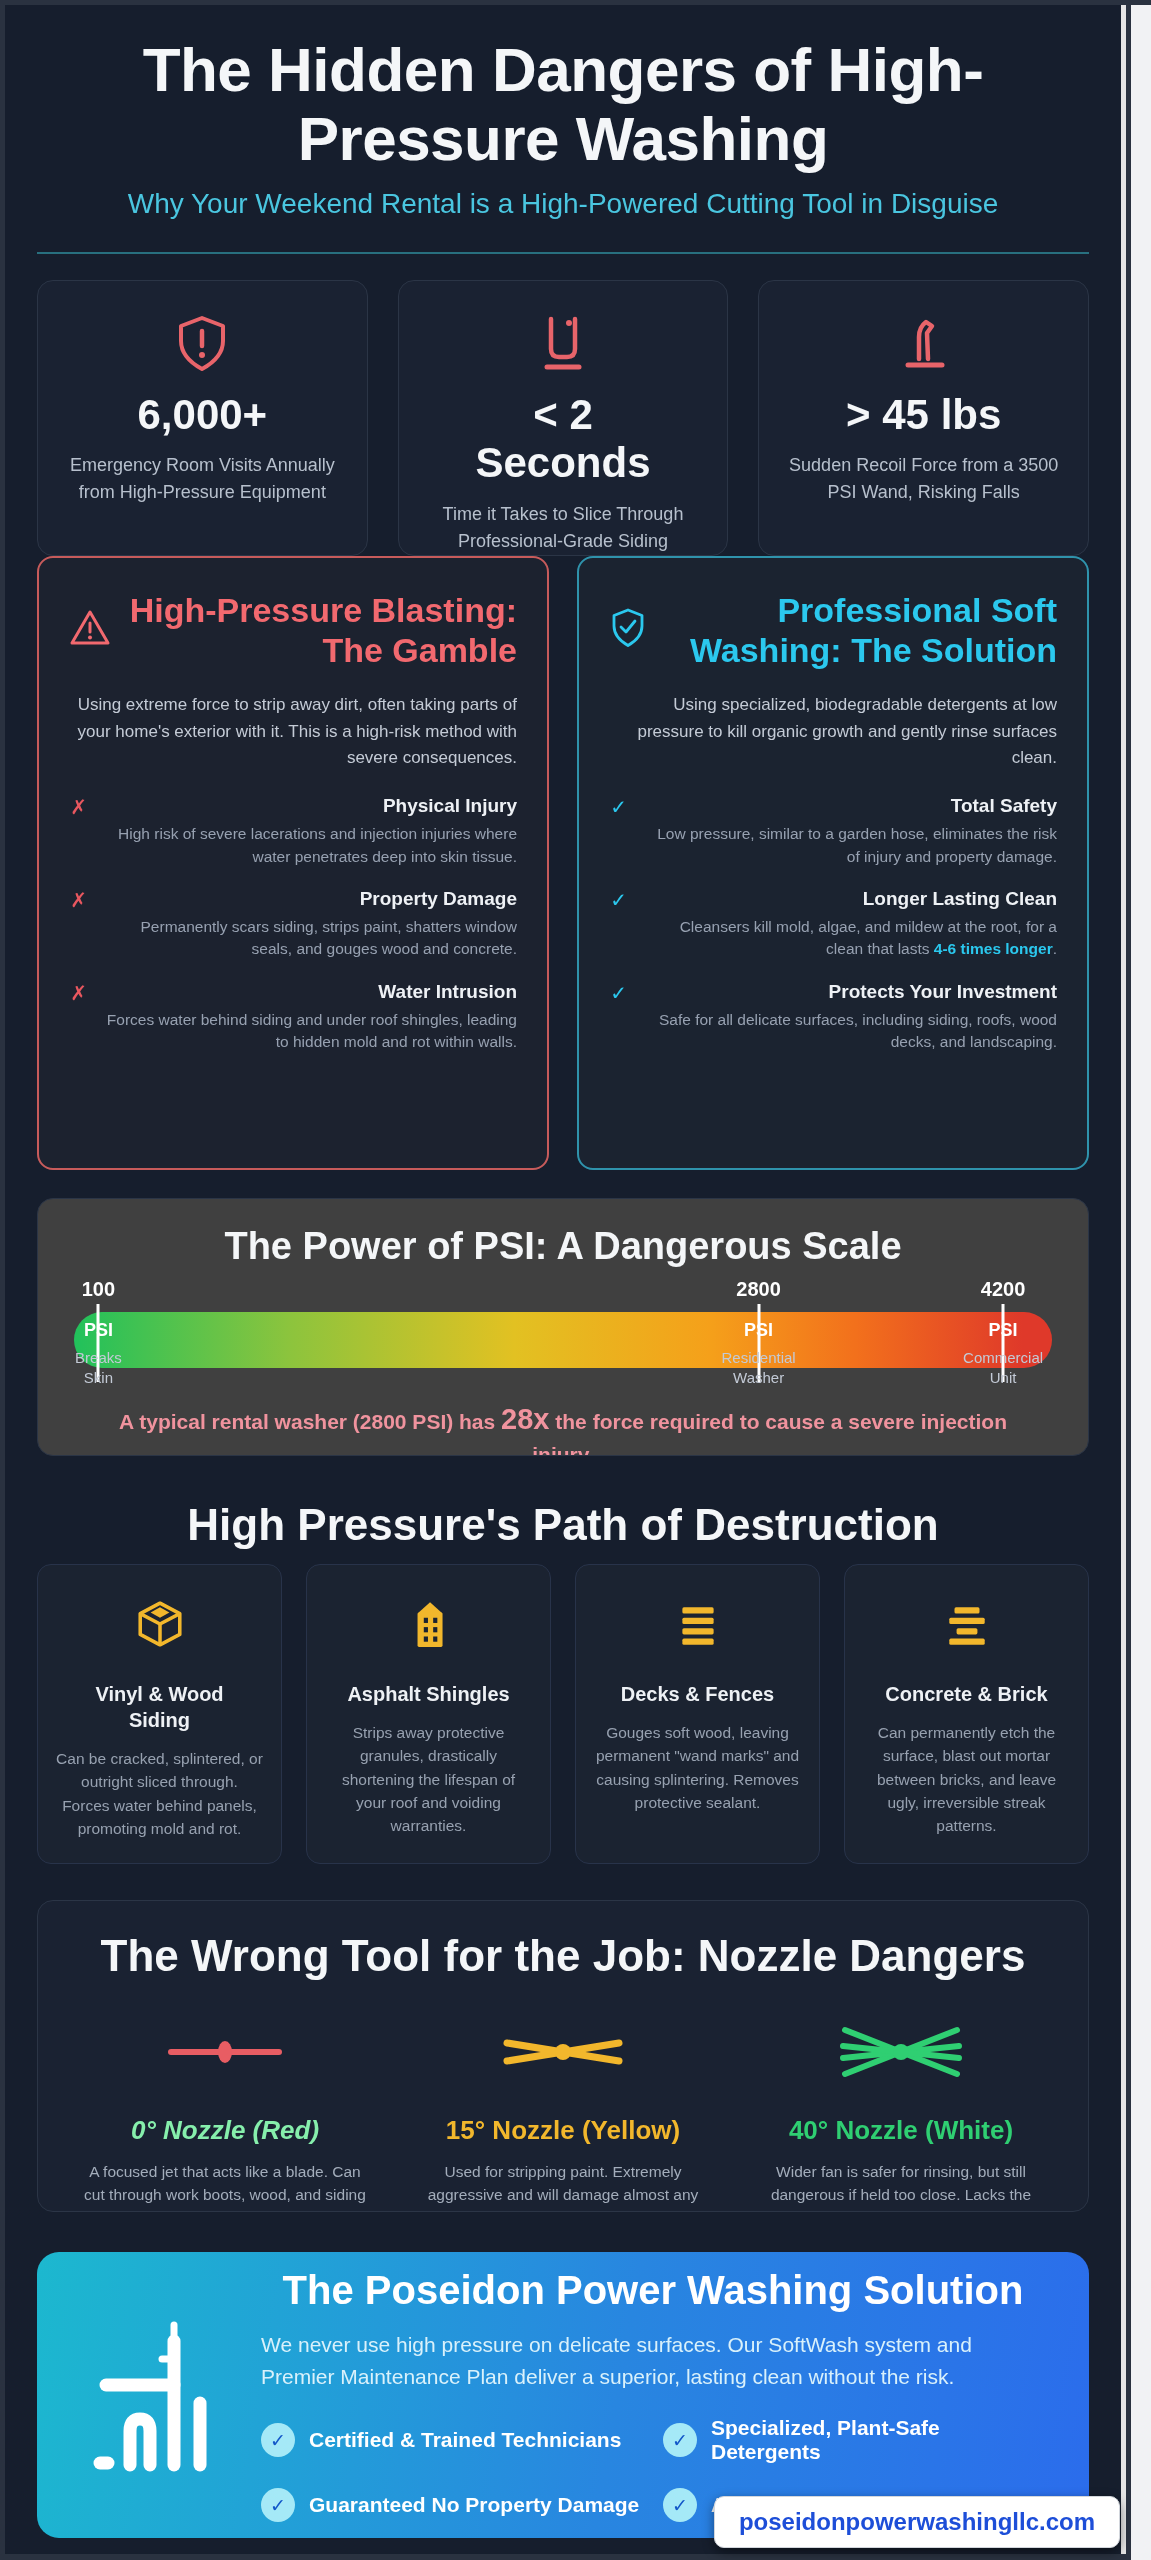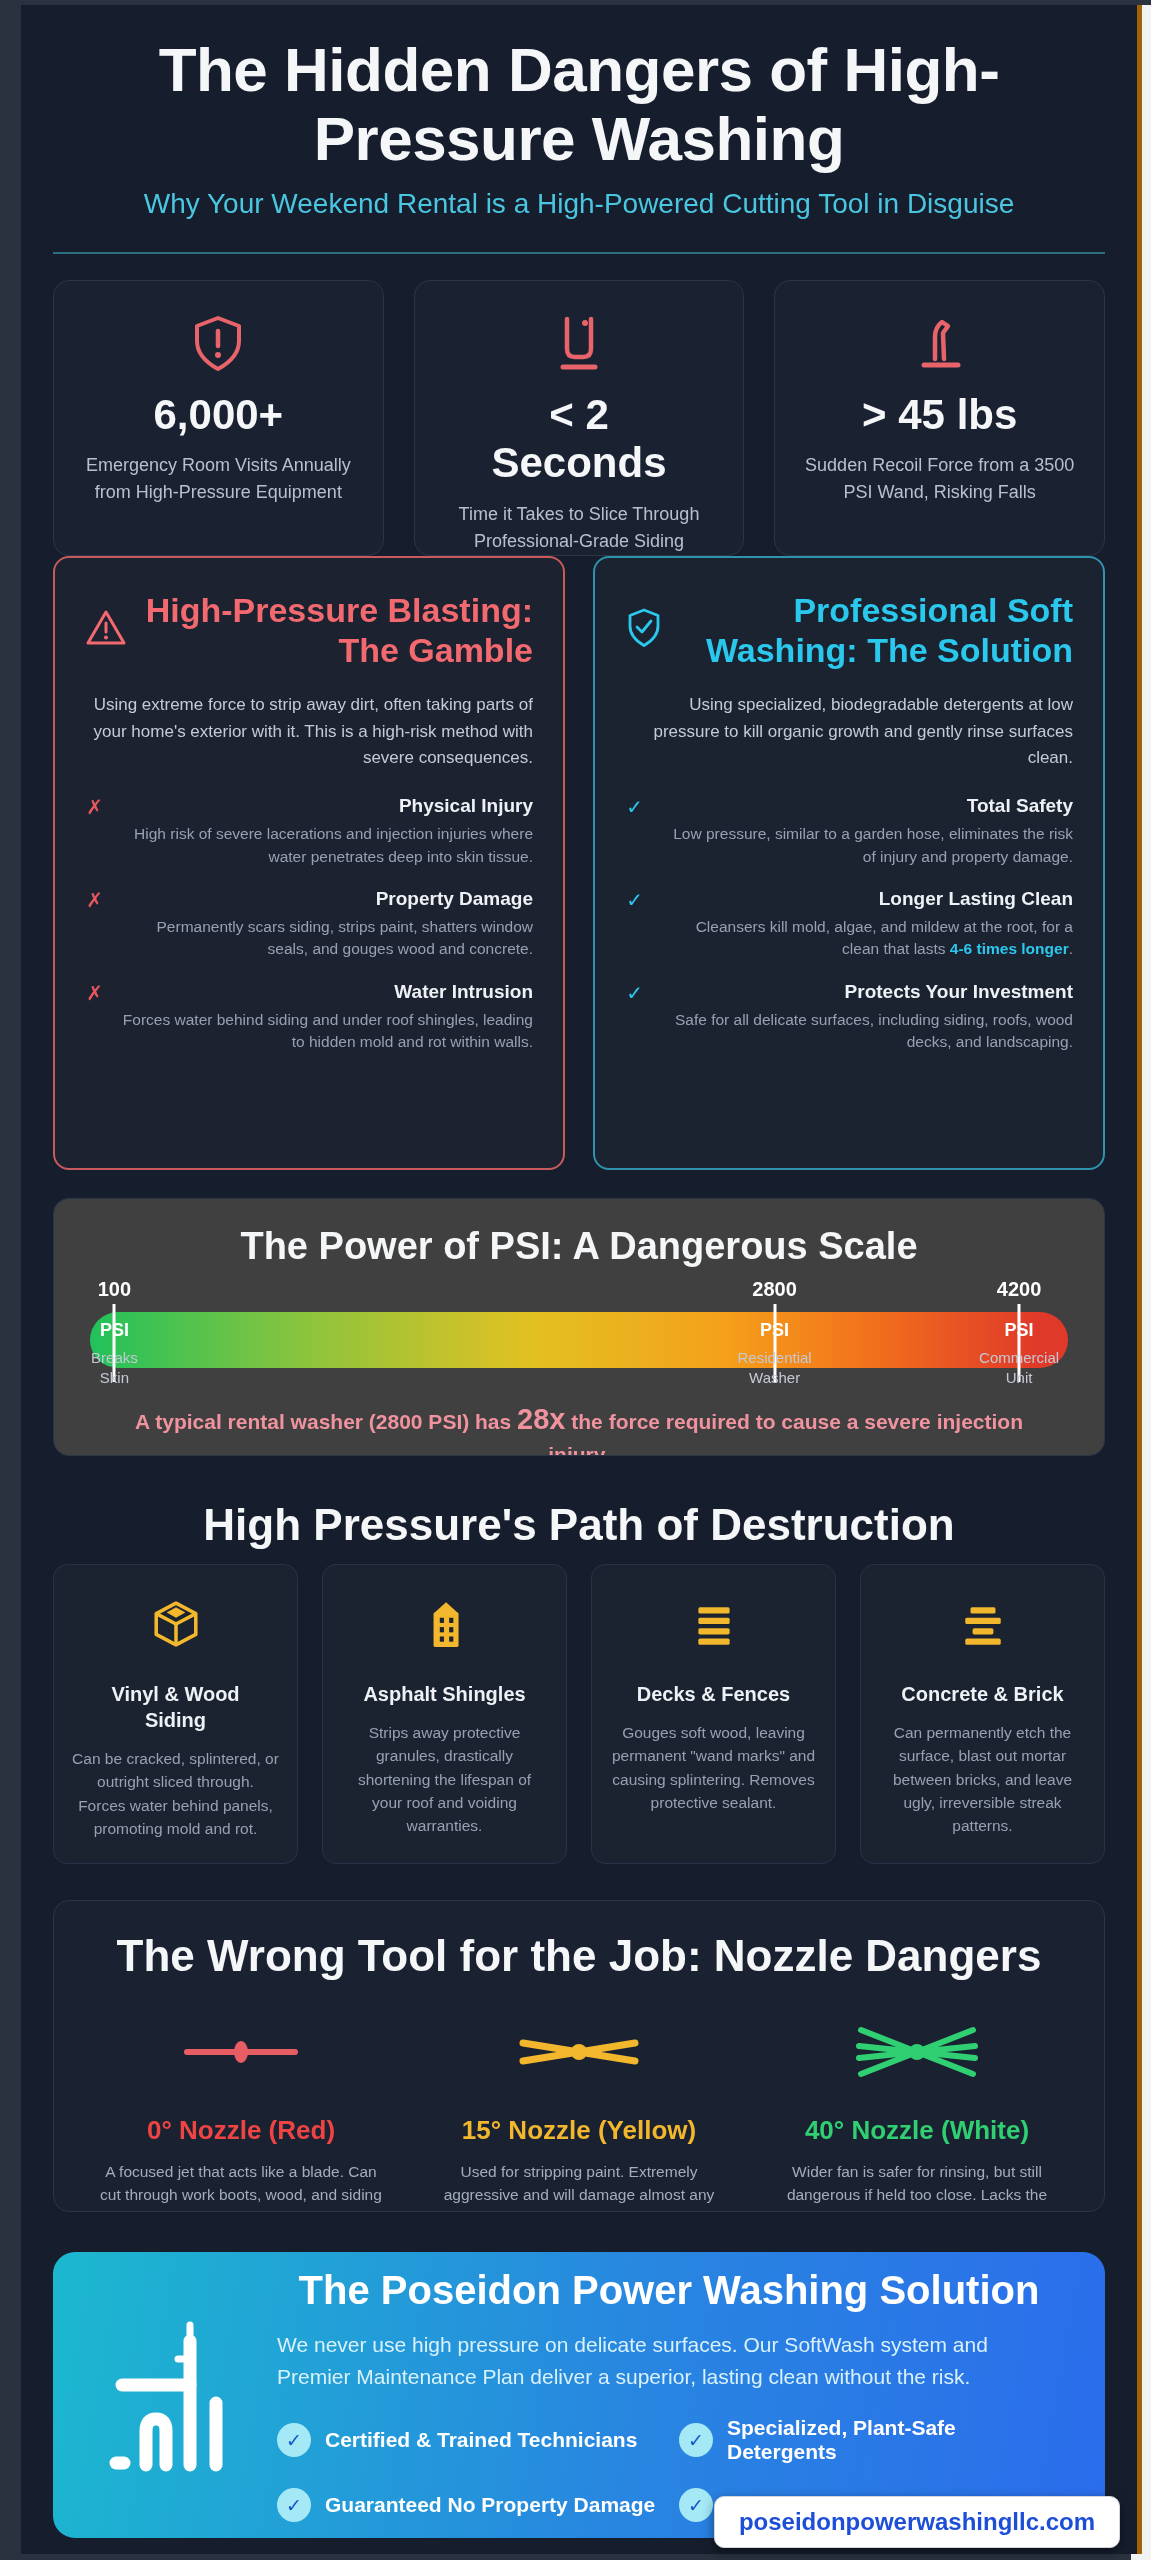--- a/index.html
+++ b/index.html
@@ -4,22 +4,22 @@
 <style>
   * { margin:0; padding:0; box-sizing:border-box; }
   html,body { width:1151px; height:2560px; }
   body {
     position:relative; background:#2a3240; overflow:hidden;
     font-family:"Liberation Sans","DejaVu Sans",sans-serif;
     -webkit-font-smoothing:antialiased;
   }
   .scroll-strip { position:absolute; top:5px; right:0; width:20px; height:2555px; background:#f1f2f4; }
   .page {
-    position:absolute; left:21px; top:5px; width:1121px; height:2549px;
-    background:#161e2d; border-right:5px solid #a16207; padding:30px 32px 0;
+    position:absolute; left:5px; top:5px; width:1121px; height:2549px;
+    background:#161e2d; border-right:5px solid #e5e5e5; padding:30px 32px 0;
   }
   
   .page-title {
     max-width:960px; margin:0 auto; text-align:center; color:#f4f6f8;
     font-size:62px; font-weight:700; line-height:1.12; letter-spacing:-0.5px;
   }
   .page-subtitle { margin-top:14px; text-align:center; color:#4ac6e0; font-size:28px; line-height:1.15; }
   .divider { margin-top:32px; height:2px; background:#28707f; }
   
   .stats-row { display:flex; gap:30px; margin-top:26px; height:276px; }
@@ -84,21 +84,21 @@
   
   .nozzle-panel {
     margin-top:36px; height:312px; background:#1a2232; border:1px solid #2b3546;
     border-radius:16px; padding:30px 40px 0; overflow:hidden;
   }
   .nozzle-title { text-align:center; color:#f4f6f8; font-size:44px; font-weight:700; }
   .n-row { display:flex; gap:44px; margin-top:40px; }
   .n-item { flex:1; text-align:center; }
   .n-icon { height:62px; display:flex; align-items:center; justify-content:center; }
   .n-title { margin-top:32px; font-size:26px; font-weight:700; }
-  .n-title.red { color:#ef4444; } .n-title.yellow { color:#f2b72c; } .n-title.green { color:#2fcf72; }
+  .n-title.red { color:#86efac;font-style:italic; } .n-title.yellow { color:#f2b72c; } .n-title.green { color:#2fcf72; }
   .n-desc { margin-top:14px; color:#a3adbb; font-size:15.5px; line-height:1.5; }
   
   .cta-panel {
     margin-top:40px; height:286px; border-radius:22px; display:flex; align-items:center;
     background:linear-gradient(100deg,#1cb8cf 0%,#2886e0 55%,#2b6cec 100%);
     padding:0 44px 0 28px; overflow:hidden;
   }
   .cta-logo { width:196px; flex-shrink:0; display:flex; justify-content:center; }
   .cta-content { flex:1; height:100%; display:flex; flex-direction:column; justify-content:center; }
   .cta-title { text-align:center; color:#ffffff; font-size:40px; font-weight:700; }

